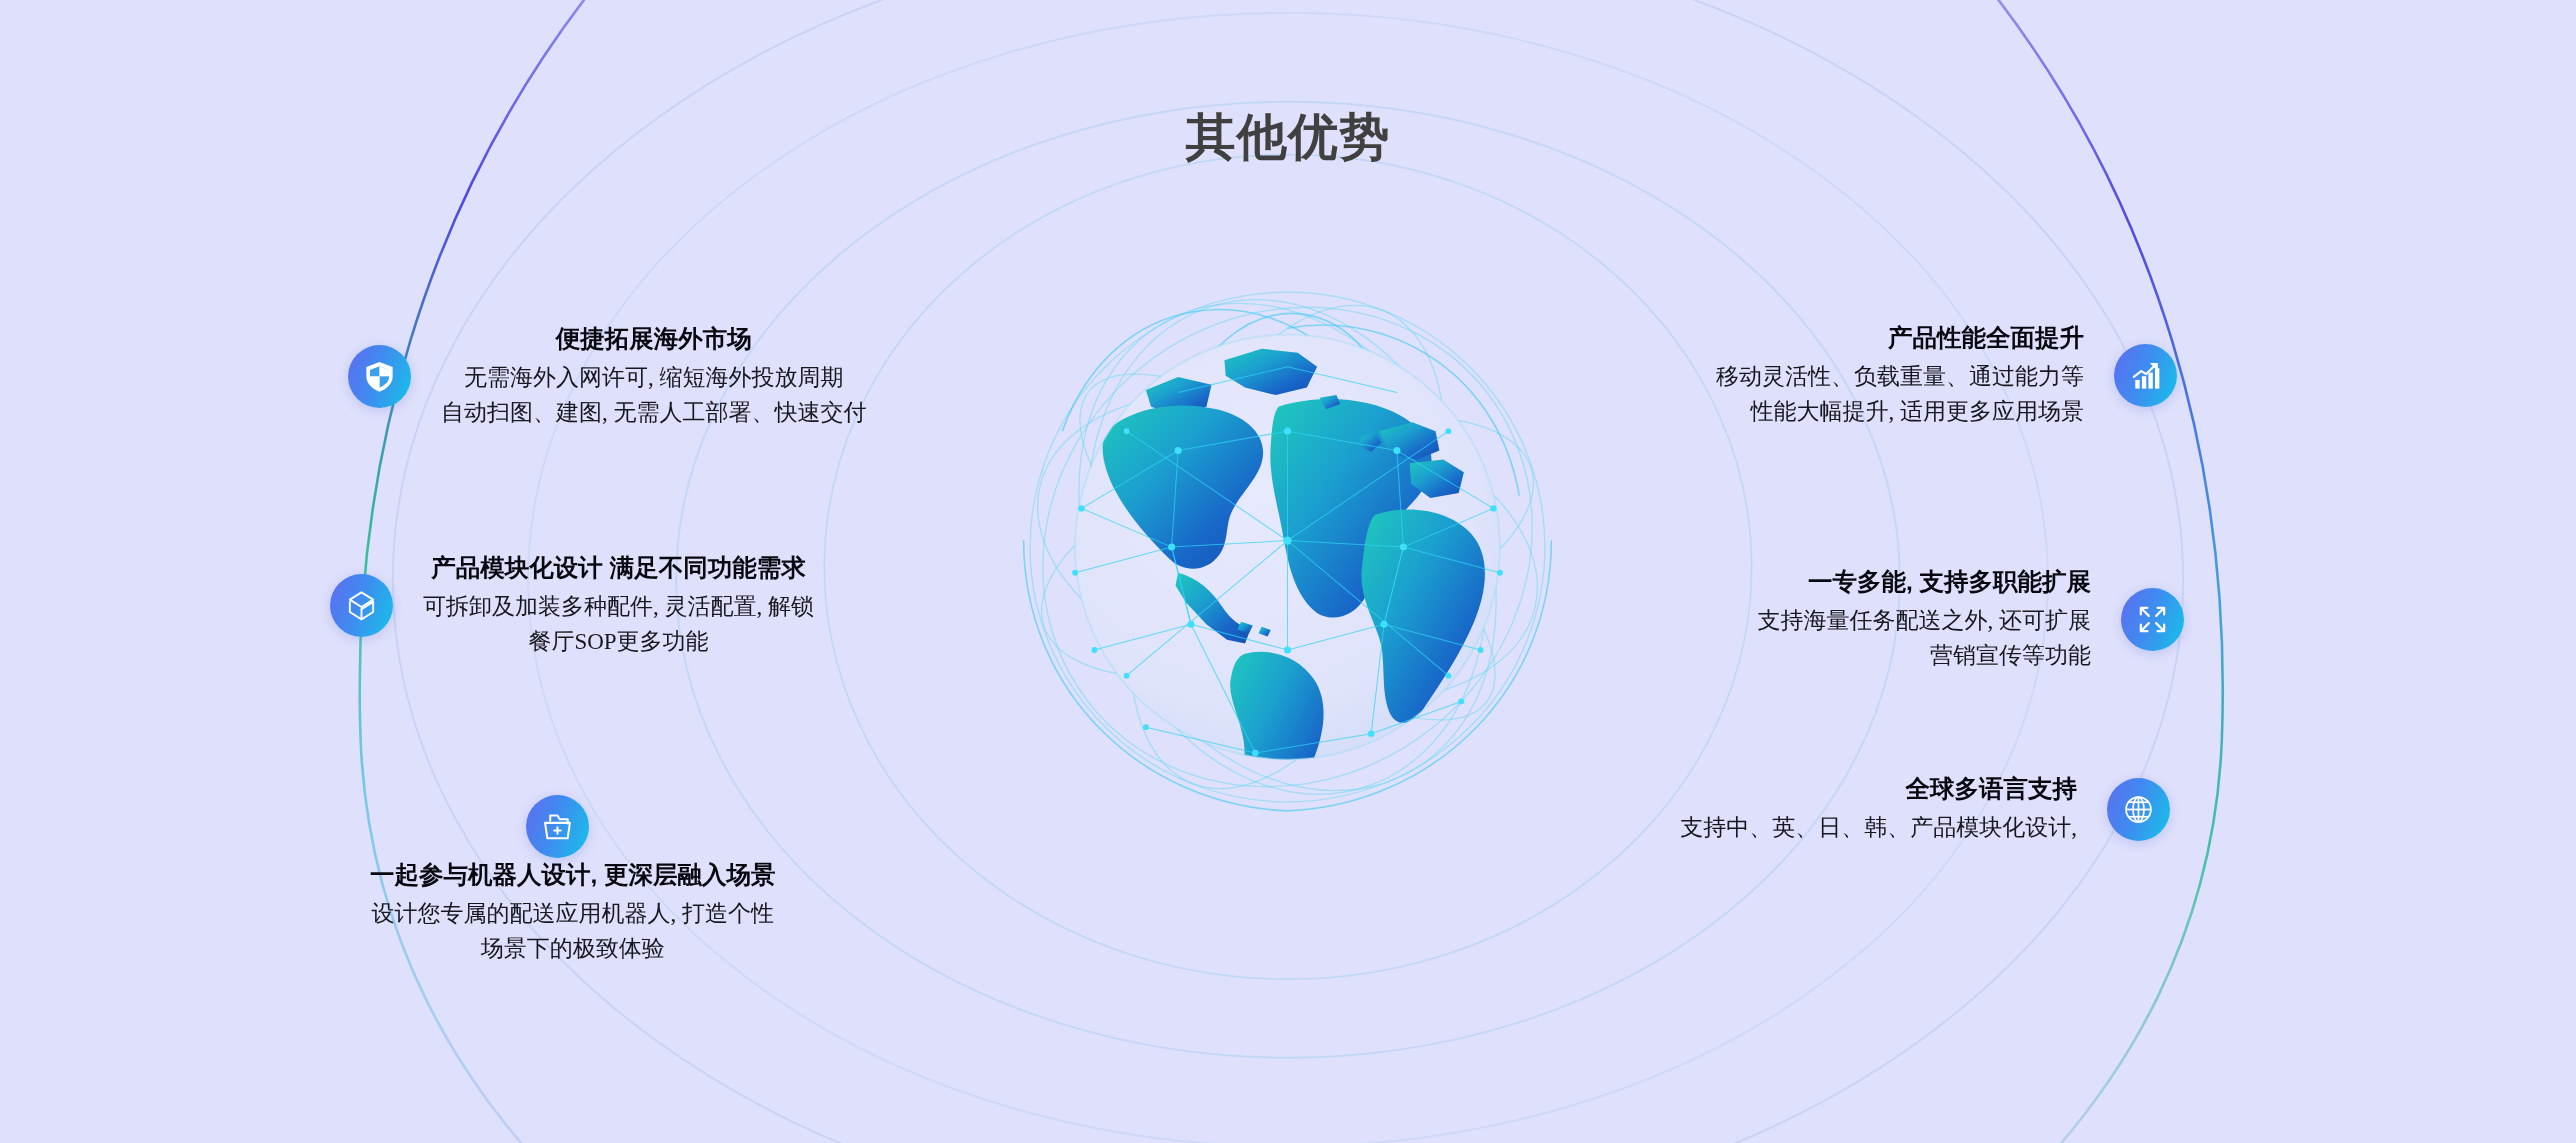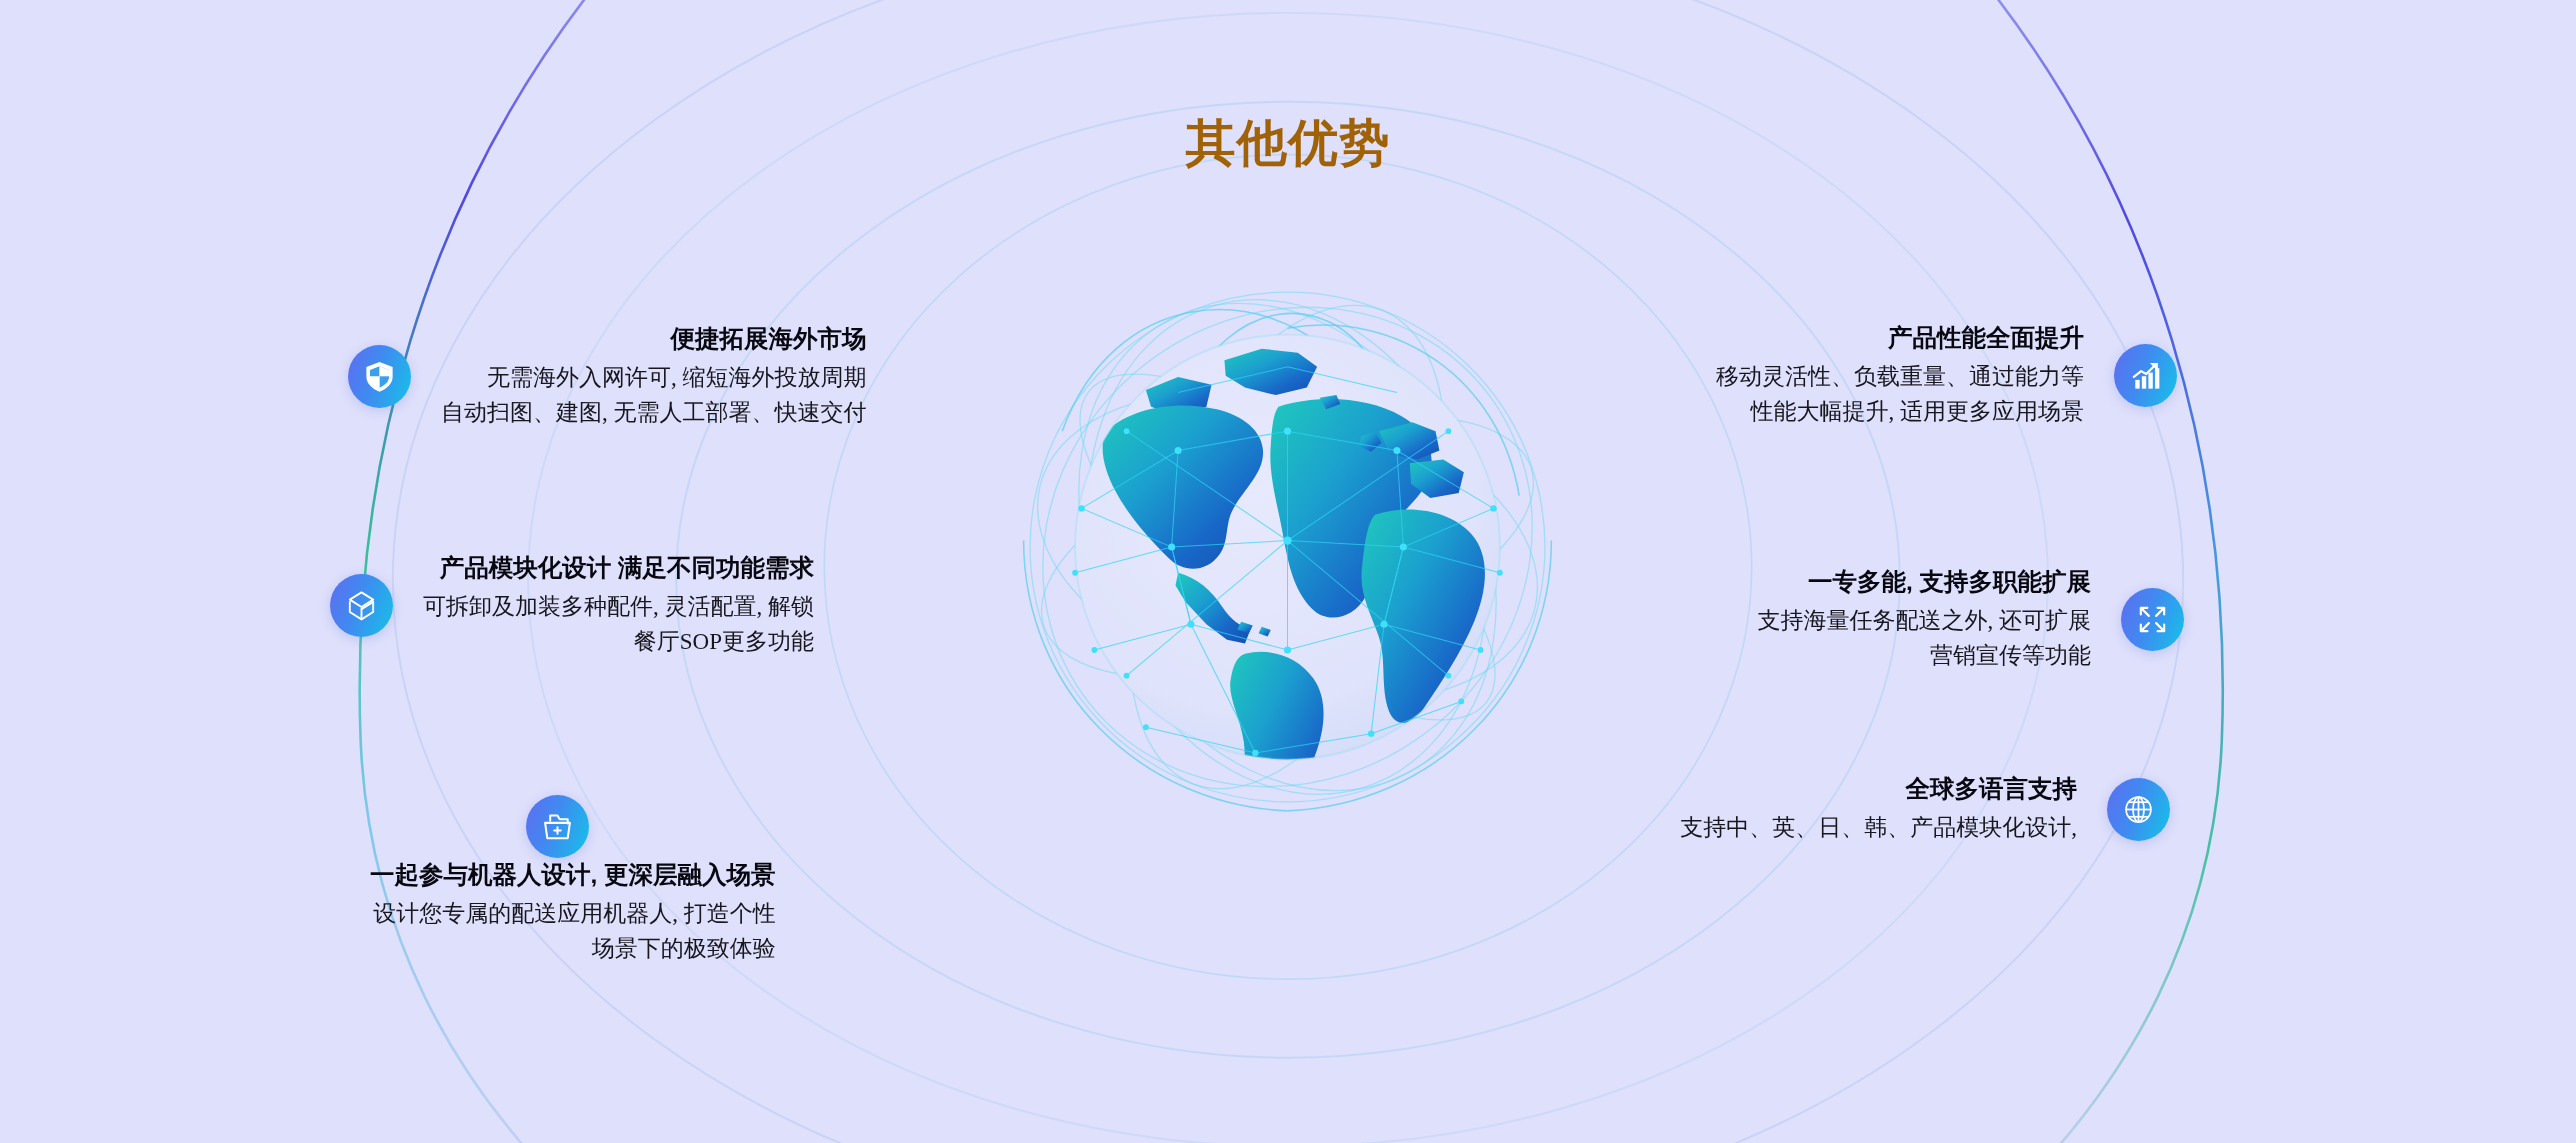--- a/index.html
+++ b/index.html
@@ -27,25 +27,24 @@
 
   
   #page-title {
     position: absolute;
     top: 109px;
     left: 0;
     width: 2576px;
     text-align: center;
     font-size: 50px;
     font-weight: 700;
-    color: #a16207;
+    color: #404040;
     letter-spacing: 1.3px;
     line-height: 1.15;
     z-index: 30;
-    margin-top: 6px;
   }
 
   
   #globe-wrap {
     position: absolute;
     left: 985px;
     top: 238px;
     width: 605px;
     height: 618px;
     z-index: 10;
@@ -69,21 +68,21 @@
     background: linear-gradient(110deg, #5f6df0 0%, #3f8bf0 45%, #14c3e8 100%);
     display: flex;
     align-items: center;
     justify-content: center;
     flex: 0 0 63px;
     box-shadow: 0 2.6px 11.6px rgba(70,100,220,0.22);
   }
   .icon-badge svg { width: 35px; height: 35px; display:block; }
 
   .feature-text { padding: 0 22px; }
-  .feature.left  .feature-text { text-align: right;  padding-left: 30px; padding-right: 0; }
+  .feature.left  .feature-text { text-align: center;  padding-left: 30px; padding-right: 0; }
   .feature.right .feature-text { text-align: right; padding-right: 30px; padding-left: 0; }
 
   .feature-title {
     font-size: 24.5px;
     font-weight: 700;
     color: #080810;
     line-height: 1.35;
     margin-bottom: 6.4px;
     white-space: nowrap;
   }

